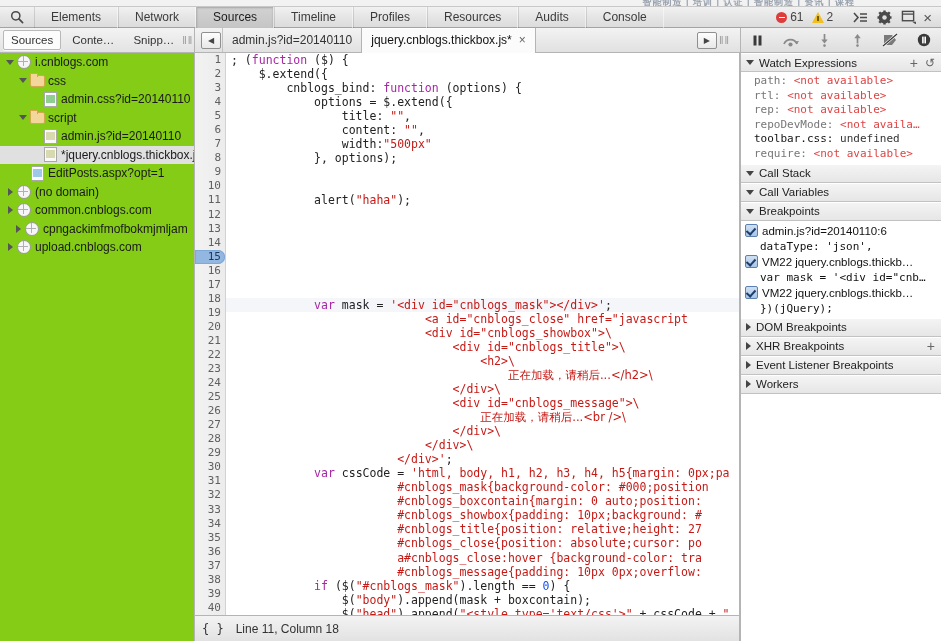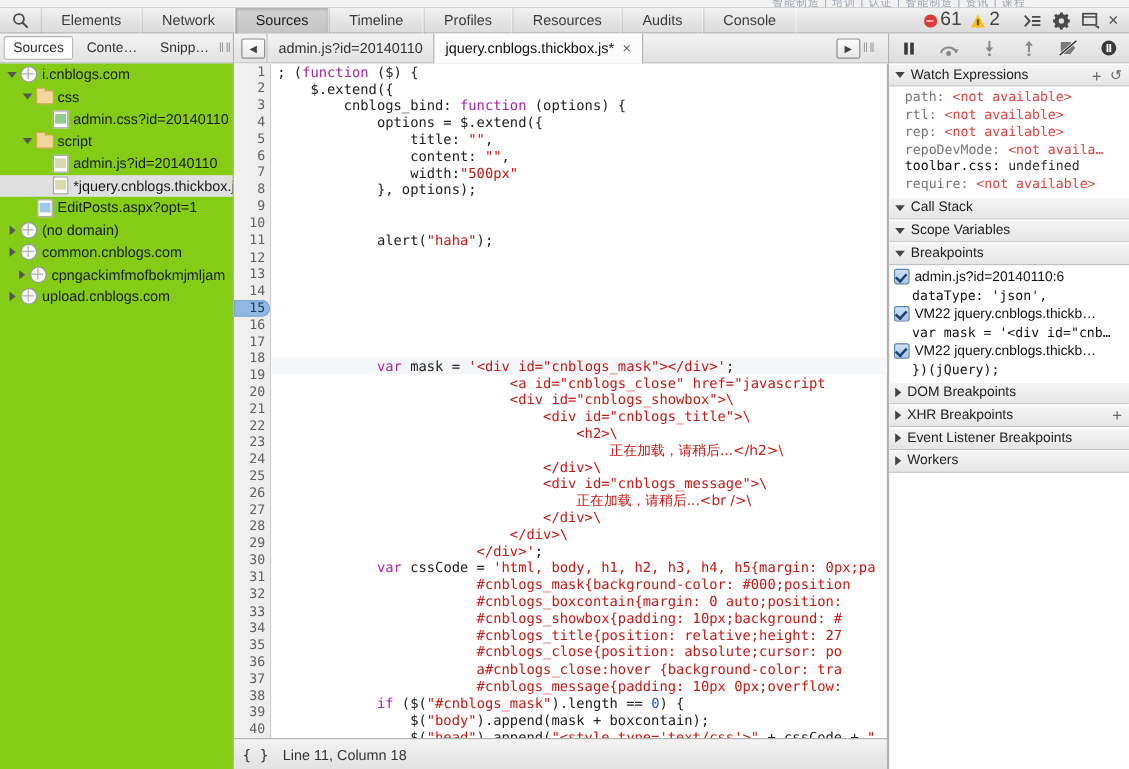--- a/index.html
+++ b/index.html
@@ -7,21 +7,21 @@
     width:941px;height:641px;overflow:hidden;
     font-family:"Liberation Sans",sans-serif;
     font-size:12px;
     background:#fff;
     color:#222;
     -webkit-font-smoothing:antialiased;
   }
   #app{position:relative;width:941px;height:641px;overflow:hidden;background:#fff;}
 
   
-  .page-sliver{position:absolute;left:0;top:0;width:941px;height:7px;background:#f2f2f2;overflow:hidden;}
+  .page-sliver{position:absolute;left:0;top:0;width:941px;height:7px;background:#f2f2f2;overflow:hidden;font-weight:bold;}
   .page-sliver .sl-txt{position:absolute;right:86px;top:-4px;font-size:9px;color:#9aa3b0;letter-spacing:1px;white-space:nowrap;}
   .page-sliver .sl-line{position:absolute;left:0;right:0;bottom:0;height:1px;background:#c8c8c8;}
 
   
   .dt-toolbar{
     position:absolute;left:0;top:7px;width:941px;height:21px;
     background:linear-gradient(to bottom,#f1f1f1 0%,#e4e4e4 55%,#dcdcdc 100%);
     border-bottom:1px solid #a3a3a3;
     box-sizing:border-box;
     display:flex;align-items:center;
@@ -36,21 +36,21 @@
     white-space:nowrap;cursor:default;
   }
   .tb-tab:first-child{border-left:1px solid rgba(0,0,0,.12);}
   .tb-tab.active{
     background:linear-gradient(to bottom,#d2d2d2,#c5c5c5);
     box-shadow:inset 0 1px 2px rgba(0,0,0,.22);
     color:#1c1c1c;
   }
   .tb-right{margin-left:auto;display:flex;align-items:center;padding-right:6px;gap:0px;}
   .err-group{display:flex;align-items:center;margin-right:7px;}
-  .err-badge{display:flex;align-items:center;font-size:16px;color:#444;margin-right:8px;}
+  .err-badge{display:flex;align-items:center;font-size:12px;color:#444;margin-right:8px;}
   .err-badge .dot-err{
     width:11px;height:11px;border-radius:50%;background:#e03b3b;
     display:inline-block;margin-right:3px;position:relative;
   }
   .err-badge .dot-err:before{
     content:"";position:absolute;left:2.5px;top:5px;width:6px;height:1.5px;background:#fff;
   }
   .err-badge .tri-warn{
     width:0;height:0;border-left:6px solid transparent;border-right:6px solid transparent;
     border-bottom:11px solid #f0c020;display:inline-block;margin-right:3px;position:relative;
@@ -561,21 +561,21 @@
         <div class="wrow"><span class="wname">repoDevMode:</span> <span class="wval">&lt;not availa…</span></div>
         <div class="wrow"><span class="wname dark">toolbar.css:</span> <span class="wval plain">undefined</span></div>
         <div class="wrow"><span class="wname">require:</span> <span class="wval">&lt;not available&gt;</span></div>
       </div>
       <div class="sec-head">
         <span class="tri tri-d"></span>
         <span>Call Stack</span>
       </div>
       <div class="sec-head">
         <span class="tri tri-d"></span>
-        <span>Scope Variables</span>
+        <span>Call Variables</span>
       </div>
       <div class="sec-head">
         <span class="tri tri-d"></span>
         <span>Breakpoints</span>
       </div>
       <div style="padding: 2px 0px;">
         <div class="bp-row">
           <span class="cbx"></span>
           <span class="bp-file">admin.js?id=20140110:6</span>
         </div>

